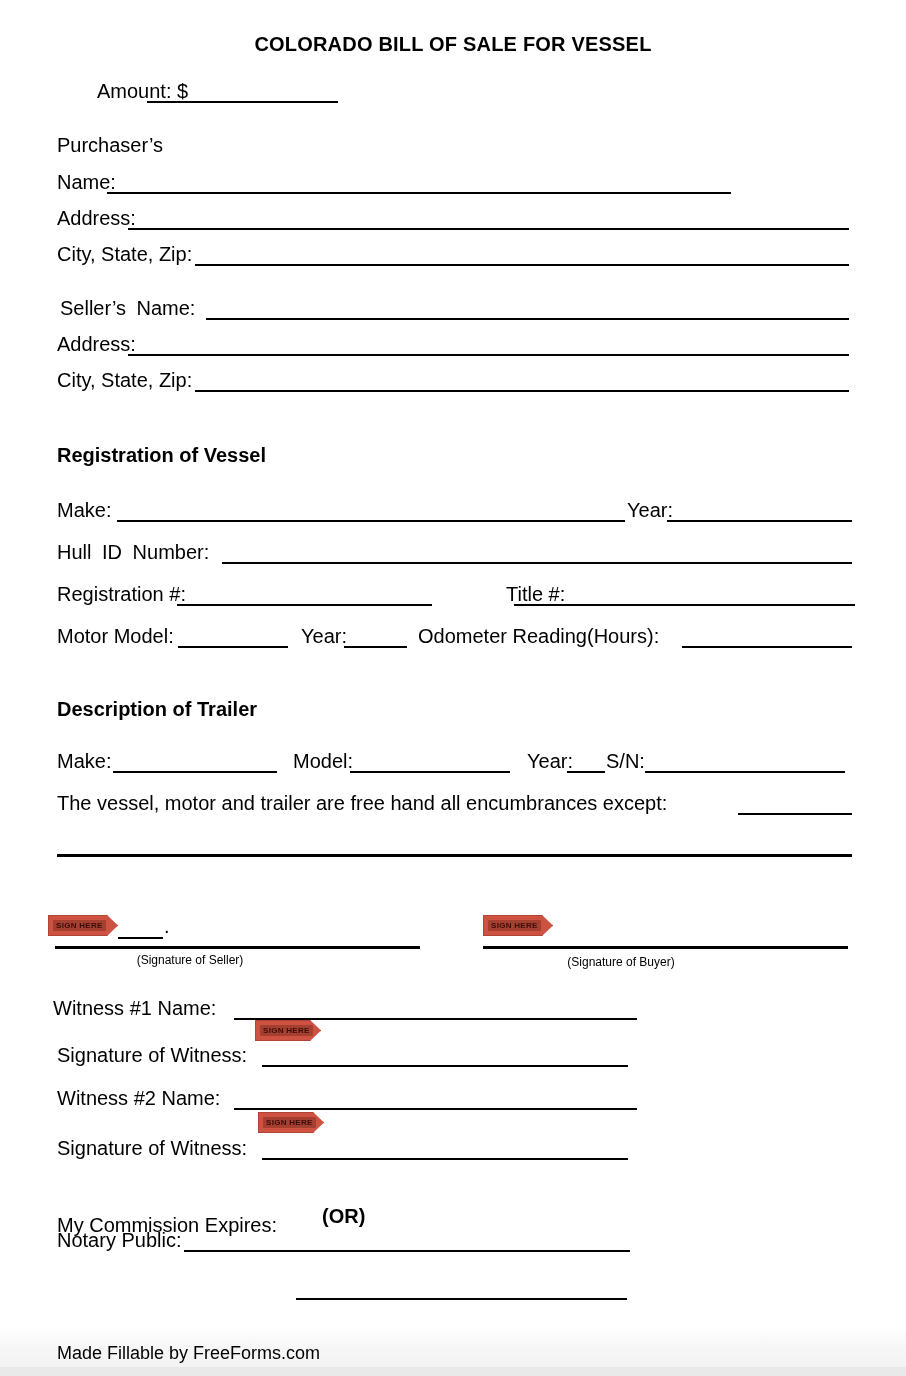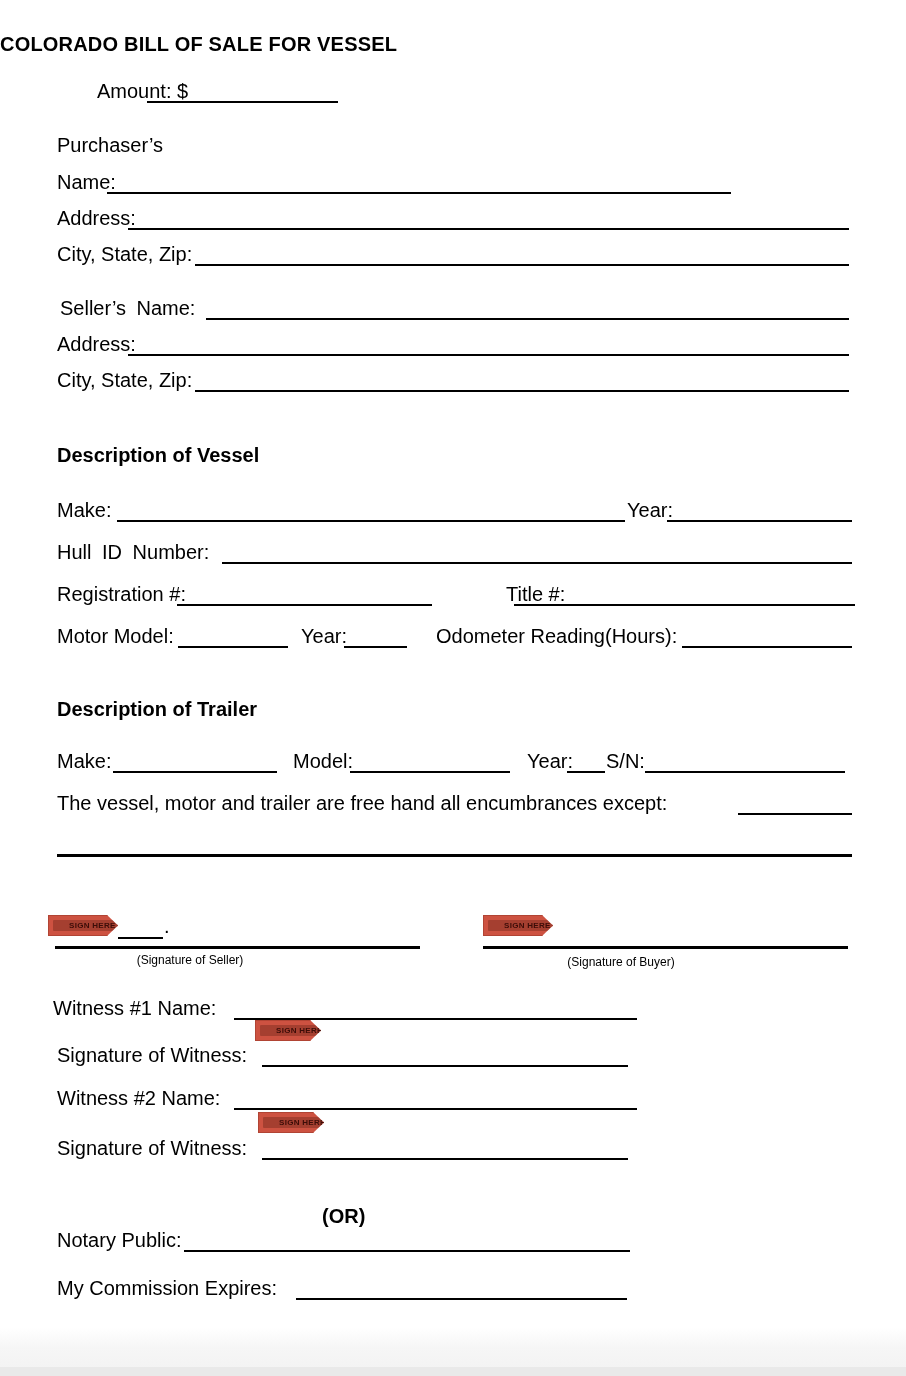--- a/index.html
+++ b/index.html
@@ -6,35 +6,35 @@
   .page {
     position:relative; width:906px; height:1376px; background:#ffffff;
     font-family:"Liberation Sans","DejaVu Sans",sans-serif; color:#000;
     overflow:hidden;
   }
   .lbl { position:absolute; font-size:20px; line-height:23px; white-space:nowrap; }
   .b { font-weight:bold; }
   .sm { font-size:17px; }
   .ft { font-size:18px; }
   .ws { word-spacing:5px; }
-  .title { position:absolute; left:0; right:0; top:33px; 
+  .title { position:absolute; left:0; right:0; top:33px; text-align:center;
            font-size:20px; font-weight:bold; letter-spacing:0.2px; }
   .fline { position:absolute; height:0; border-top:2px solid #000; }
   .thick { border-top-width:3px; }
   .iblank { display:inline-block; height:19px; border-bottom:2px solid #000;
             vertical-align:baseline; }
   .marker {
     position:absolute; width:70px; height:21px; background:#cd5241;
     clip-path: polygon(0 0, calc(100% - 11px) 0, 100% 50%, calc(100% - 11px) 100%, 0 100%);
     display:flex; align-items:center; padding-left:5px; box-sizing:border-box;
     box-shadow: inset 0 0 0 1px #b14434;
   }
   .marker-inner {
     font-size:8px; font-weight:bold; color:#3c0d08; white-space:nowrap;
-    background:rgba(60,13,8,0.28); padding:1px 16px; border-radius:1px;
+    background:rgba(60,13,8,0.28); padding:1px 3px; border-radius:1px;
     letter-spacing:0.3px;
   }
   .caption { position:absolute; font-size:12px; transform:translateX(-50%); white-space:nowrap; }
   .footer-band { position:absolute; left:0; right:0; top:1328px; height:48px;
     background:linear-gradient(#ffffff 0%, #f6f6f6 40%, #f2f2f2 100%); }
   .footer-edge { position:absolute; left:0; right:0; top:1367px; height:9px; background:#e9e9e9; }
 </style>
 </head>
 <body>
 
@@ -53,40 +53,40 @@
   <span class="lbl" style="left:57px; top:243px;">City, State, Zip:</span>
   <div class="fline" style="left:195px; width:654px; top:264px;"></div>
 
   <span class="lbl ws" style="left:60px; top:297px;">Seller’s Name:</span>
   <div class="fline" style="left:206px; width:643px; top:318px;"></div>
   <span class="lbl" style="left:57px; top:333px;">Address:</span>
   <div class="fline" style="left:128px; width:721px; top:354px;"></div>
   <span class="lbl" style="left:57px; top:369px;">City, State, Zip:</span>
   <div class="fline" style="left:195px; width:654px; top:390px;"></div>
 
-  <span class="lbl b" style="left:57px; top:444px;">Description of Vessel</span>
+  <span class="lbl b" style="left:57px; top:444px;">Registration of Vessel</span>
 
   <span class="lbl" style="left:57px; top:499px;">Make:</span>
   <div class="fline" style="left:117px; width:508px; top:520px;"></div>
   <span class="lbl" style="left:627px; top:499px;">Year:</span>
   <div class="fline" style="left:667px; width:185px; top:520px;"></div>
 
   <span class="lbl ws" style="left:57px; top:541px;">Hull ID Number:</span>
   <div class="fline" style="left:222px; width:630px; top:562px;"></div>
 
   <span class="lbl" style="left:57px; top:583px;">Registration #:</span>
   <div class="fline" style="left:177px; width:255px; top:604px;"></div>
   <span class="lbl" style="left:458px; top:583px;margin-left:48px;">Title #:</span>
   <div class="fline" style="left:514px; width:341px; top:604px;"></div>
 
   <span class="lbl" style="left:57px; top:625px;">Motor Model:</span>
   <div class="fline" style="left:178px; width:110px; top:646px;"></div>
   <span class="lbl" style="left:301px; top:625px;">Year:</span>
   <div class="fline" style="left:344px; width:63px; top:646px;"></div>
-  <span class="lbl" style="left:436px; top:625px;">Odometer Reading(Hours):</span>
+  <span class="lbl" style="left:418px; top:625px;">Odometer Reading(Hours):</span>
   <div class="fline" style="left:682px; width:170px; top:646px;"></div>
 
   <span class="lbl b" style="left:57px; top:698px;">Description of Trailer</span>
 
   <span class="lbl" style="left:57px; top:750px;">Make:</span>
   <div class="fline" style="left:113px; width:164px; top:771px;"></div>
   <span class="lbl" style="left:293px; top:750px;">Model:</span>
   <div class="fline" style="left:350px; width:160px; top:771px;"></div>
   <span class="lbl" style="left:527px; top:750px;">Year:</span>
   <div class="fline" style="left:567px; width:38px; top:771px;"></div>
@@ -125,19 +125,20 @@
   <div class="marker" style="left:258px; top:1112px; width:66px;">
     <span class="marker-inner">SIGN HERE</span>
   </div>
   <span class="lbl" style="left:57px; top:1137px;">Signature of Witness:</span>
   <div class="fline" style="left:262px; width:366px; top:1158px;"></div>
 
 
   <span class="lbl b" style="left:322px; top:1205px;">(OR)</span>
   <span class="lbl" style="left:57px; top:1229px;">Notary Public:</span>
   <div class="fline" style="left:184px; width:446px; top:1250px;"></div>
-  <span class="lbl" style="left:57px; top:1277px;">My Commission Expires:</span>
+  <span class="lbl" style="left:57px; top:1214px;">My Commission Expires:</span>
   <div class="fline" style="left:296px; width:331px; top:1298px;"></div>
 
   <div class="footer-band"></div>
   <div class="footer-edge"></div>
+  <span class="lbl ft" style="left:57px; top:1342px;">Made Fillable by FreeForms.com</span>
 
 </div>
 
 </body></html>

